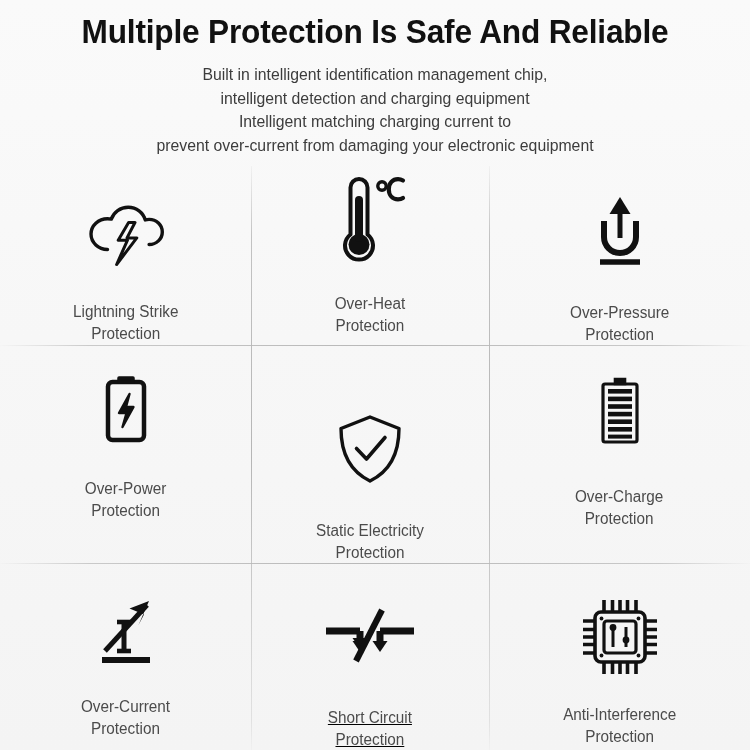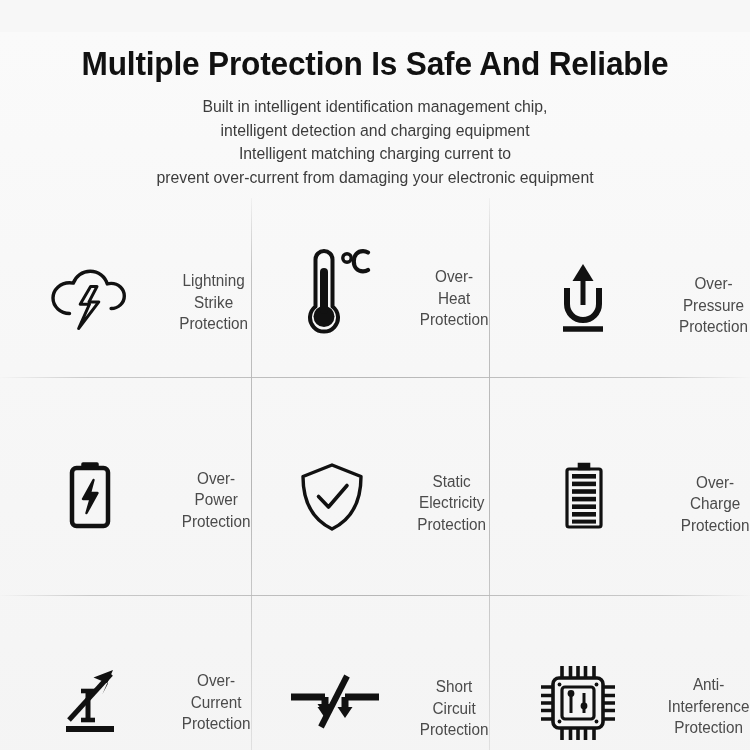--- a/index.html
+++ b/index.html
@@ -9,21 +9,21 @@
     font-family: "Liberation Sans", "DejaVu Sans", sans-serif;
     overflow: hidden;
   }
   .page {
     position: relative;
     width: 750px; height: 750px;
     background: linear-gradient(180deg,#fafafa 0%,#f7f7f7 45%,#f4f4f4 100%);
   }
 
   
-  .header { padding-top: 8px; text-align: center; margin-top: 32px; }
+  .header { padding-top: 8px; text-align: center; }
   .title {
     font-size: 34px;
     font-weight: 700;
     color: #111111;
     letter-spacing: -0.2px;
     line-height: 46px;
     transform: scaleX(0.93);
     transform-origin: center;
     white-space: nowrap;
   }
@@ -43,23 +43,24 @@
     position: absolute;
     left: 0; top: 166px;
     width: 750px; height: 584px;
     display: grid;
     grid-template-columns: 251px 238px 261px;
     grid-template-rows: 179px 218px 187px;
   }
   .cell {
     position: relative;
     display: flex;
-    flex-direction: row;
+    flex-direction: column;
     align-items: center;
     justify-content: flex-start;
+    gap: 13px;
   }
   
   .vline {
     position: absolute;
     top: 0; bottom: 0;
     width: 1px;
     background: linear-gradient(180deg,
       rgba(200,200,200,0.15) 0%,
       rgba(185,185,185,0.85) 12%,
       rgba(178,178,178,0.95) 50%,
@@ -105,26 +106,26 @@
   .c0 .label { margin-top: 6px; }
   .c1 { padding-top: 8px; }
   .c1 .label { margin-top: 14px; }
   .c2 { padding-top: 22px; }
   .c2 .label { margin-top: 14px; }
 
   .c3 { padding-top: 18px; }
   .c3 .label { margin-top: 10px; }
   .c4 { padding-top: 22px; justify-content: flex-end; }
   .c4 .label { margin-top: 12px; }
-  .c5 { padding-top: 20px; justify-content: center; }
+  .c5 { padding-top: 20px; }
   .c5 .label { margin-top: 16px; }
 
   .c6 { padding-top: 22px; }
   .c6 .label { margin-top: 6px; }
-  .c7 { padding-top: 28px; }
+  .c7 { padding-top: 28px; text-decoration: underline; }
   .c7 .label { margin-top: 12px; }
   .c8 { padding-top: 28px; }
   .c8 .label { margin-top: 8px; }
 </style>
 </head>
 <body>
 
 <div class="page">
 
   <div class="header">

